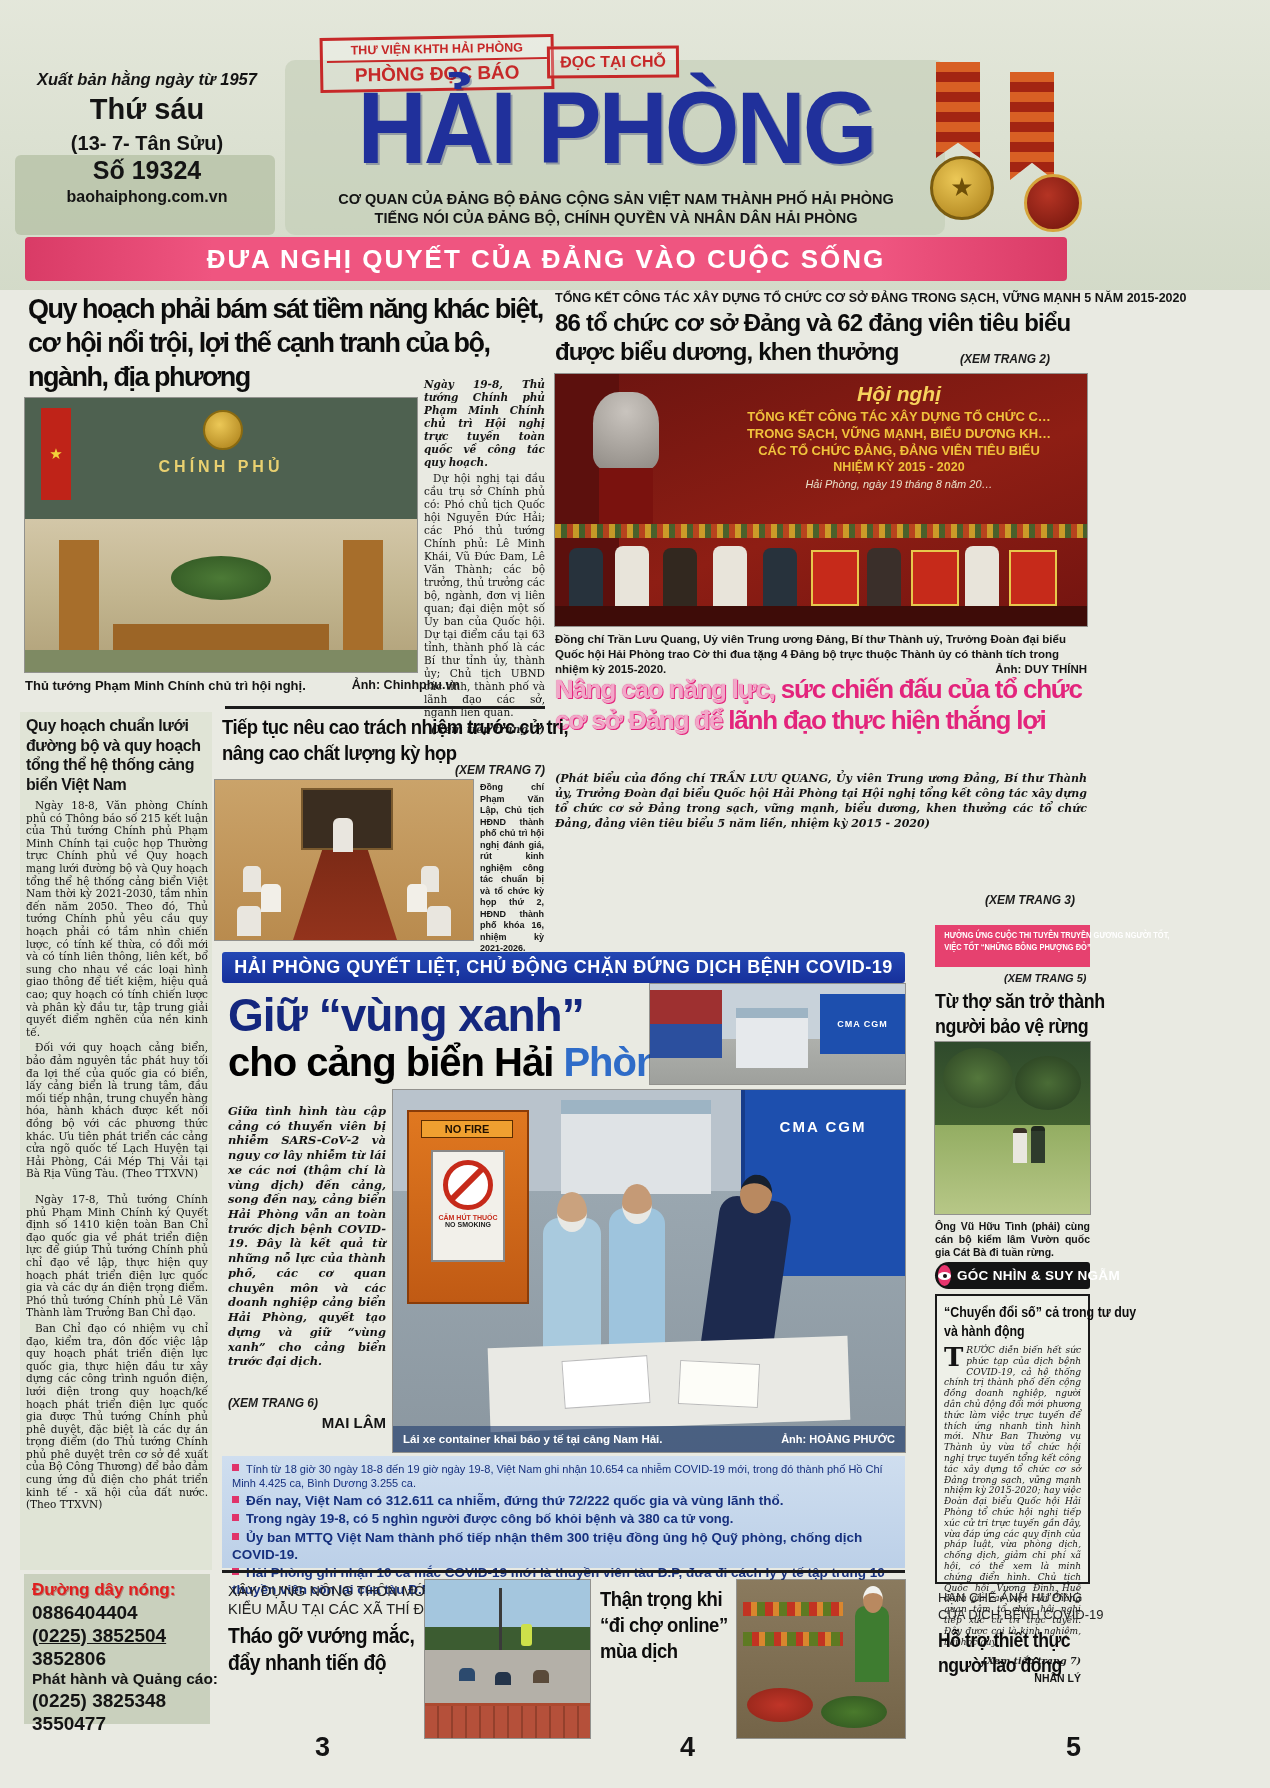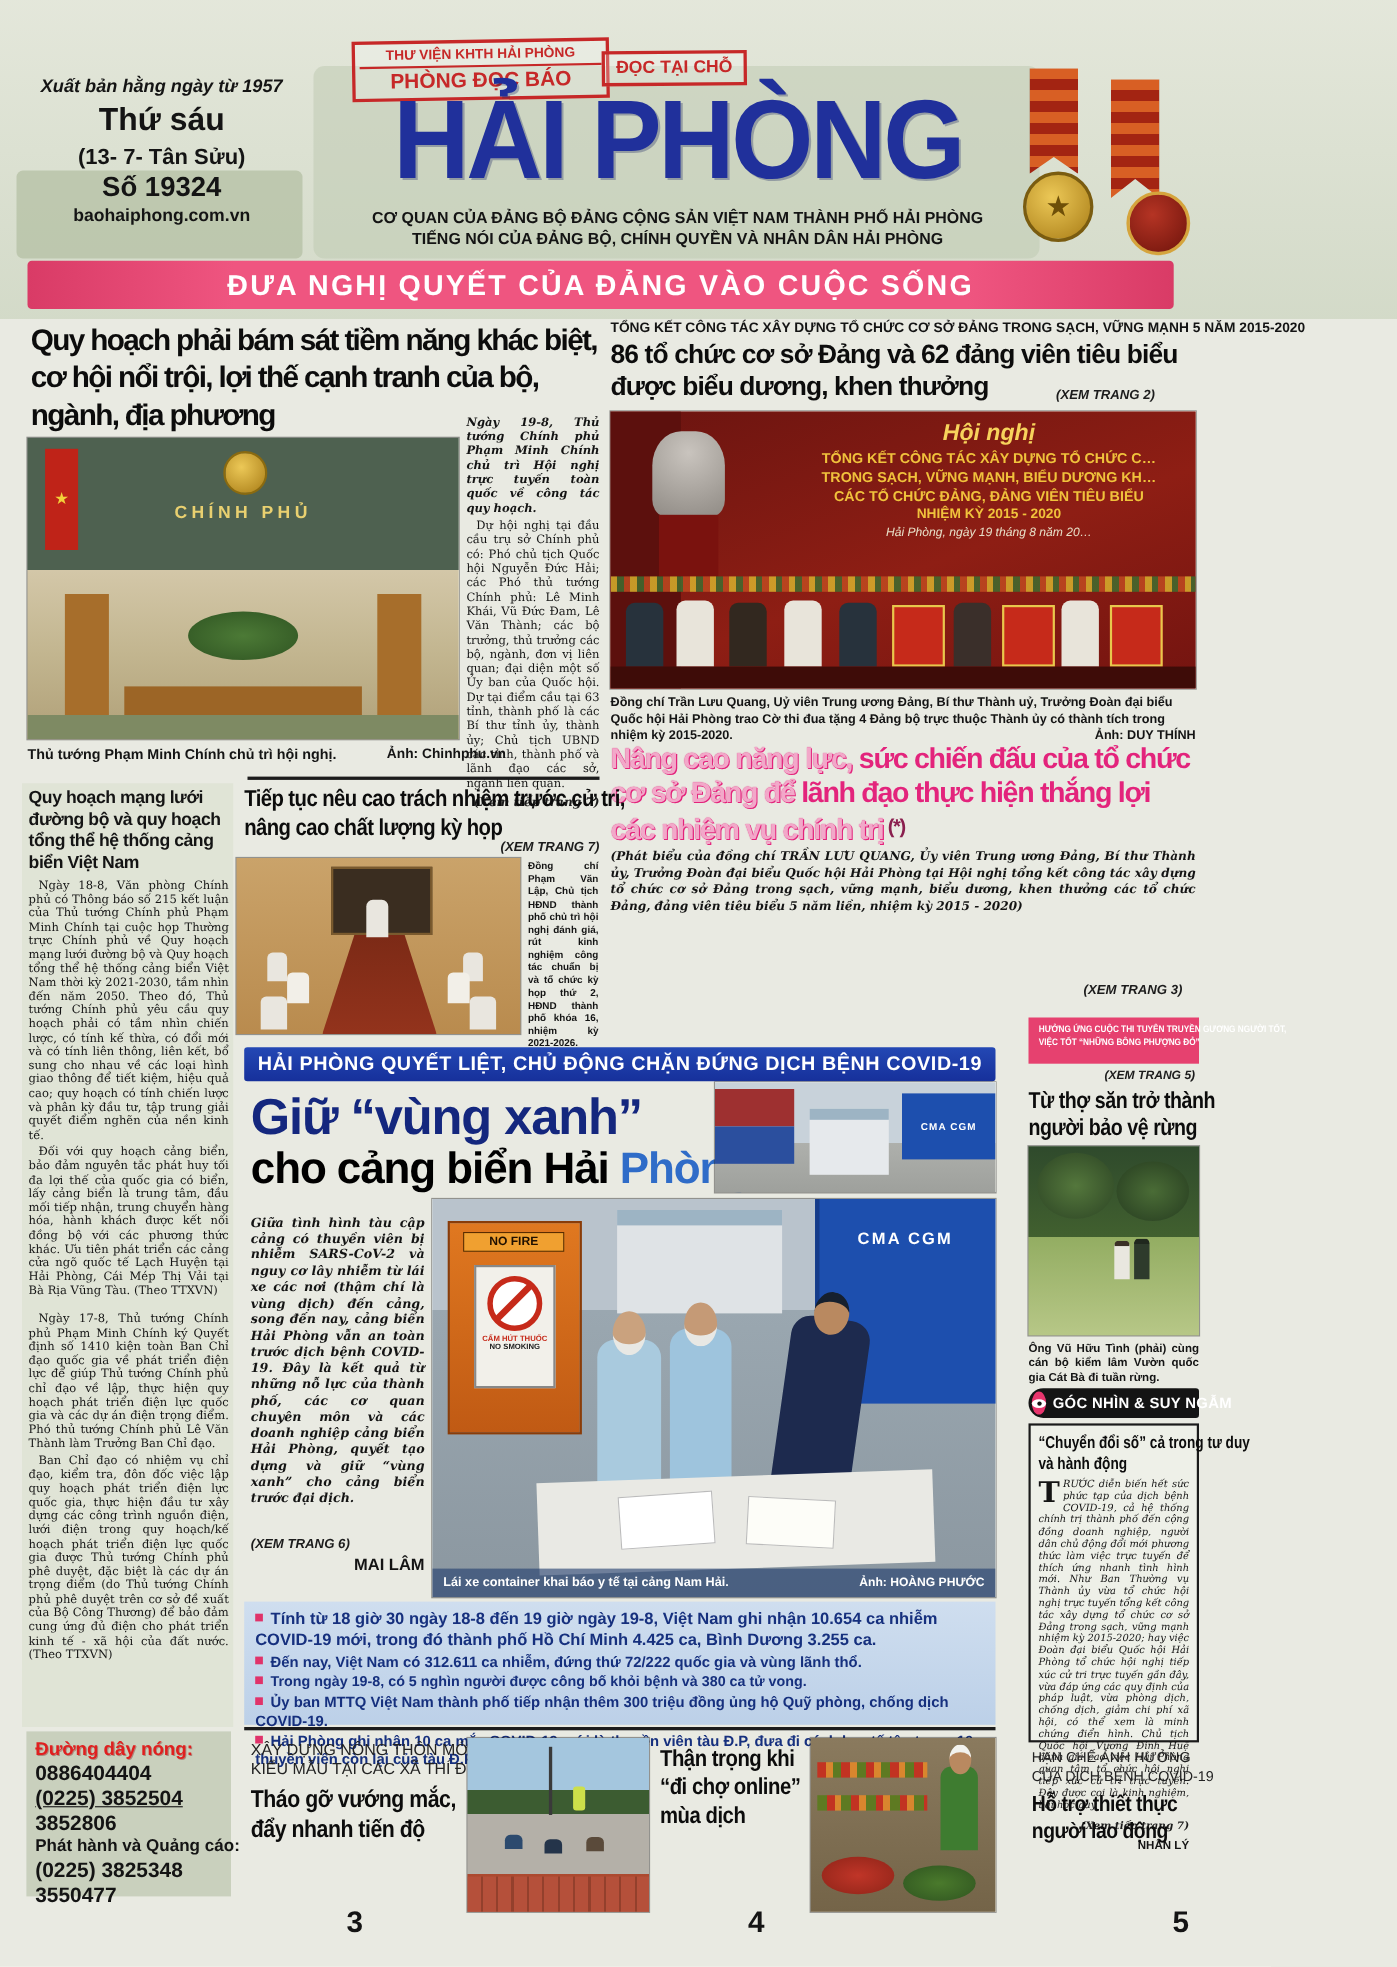--- a/index.html
+++ b/index.html
@@ -126,27 +126,26 @@
     <div class="abs" style="left:0;top:232px;width:532px;height:20px;background:#3e0c08;"></div>
   </div>
   <div class="abs" style="left:555px;top:632px;width:532px;font-size:11.5px;line-height:1.3;">
     <span class="b">Đồng chí Trần Lưu Quang, Uỷ viên Trung ương Đảng, Bí thư Thành uỷ, Trưởng Đoàn đại biểu Quốc hội Hải Phòng trao Cờ thi đua tặng 4 Đảng bộ trực thuộc Thành ủy có thành tích trong nhiệm kỳ 2015-2020.</span>
     <span class="b" style="float:right;">Ảnh: DUY THÍNH</span>
   </div>
 
   <div class="abs" style="left:555px;top:674px;font-size:26px;line-height:31px;letter-spacing:-1.2px;">
     <div class="nw"><span class="b pk-hollow">Nâng cao năng lực,</span><span class="b pk-solid"> sức chiến đấu của tổ chức</span></div>
     <div class="nw"><span class="b pk-hollow">cơ sở Đảng để</span><span class="b pk-solid"> lãnh đạo thực hiện thắng lợi</span></div>
-    <div class="nw"><span class="b pk-hollow">các nhiệm vụ chính trị</span><span class="b" style="color:#8a1f4e;font-size:70%;vertical-align:6px;"> (*)</span></div>
   </div>
   <div class="abs ser b i jus" style="left:555px;top:772px;width:532px;font-size:11px;line-height:1.35;">(Phát biểu của đồng chí TRẦN LƯU QUANG, Ủy viên Trung ương Đảng, Bí thư Thành ủy, Trưởng Đoàn đại biểu Quốc hội Hải Phòng tại Hội nghị tổng kết công tác xây dựng tổ chức cơ sở Đảng trong sạch, vững mạnh, biểu dương, khen thưởng các tổ chức Đảng, đảng viên tiêu biểu 5 năm liền, nhiệm kỳ 2015 - 2020)</div>
   <div class="abs see" style="left:985px;top:893px;">(XEM TRANG 3)</div>
 
   <div class="abs" style="left:26px;top:716px;width:182px;">
-    <div class="b" style="font-size:16px;line-height:1.22;letter-spacing:-0.4px;">Quy hoạch mạng lưới đường bộ và quy hoạch tổng thể hệ thống cảng biển Việt Nam</div>
+    <div class="b" style="font-size:16px;line-height:1.22;letter-spacing:-0.4px;">Quy hoạch chuẩn lưới đường bộ và quy hoạch tổng thể hệ thống cảng biển Việt Nam</div>
     <div class="ser jus" style="font-size:10.5px;line-height:1.2;margin-top:5px;text-indent:9px;">Ngày 18-8, Văn phòng Chính phủ có Thông báo số 215 kết luận của Thủ tướng Chính phủ Phạm Minh Chính tại cuộc họp Thường trực Chính phủ về Quy hoạch mạng lưới đường bộ và Quy hoạch tổng thể hệ thống cảng biển Việt Nam thời kỳ 2021-2030, tầm nhìn đến năm 2050. Theo đó, Thủ tướng Chính phủ yêu cầu quy hoạch phải có tầm nhìn chiến lược, có tính kế thừa, có đổi mới và có tính liên thông, liên kết, bổ sung cho nhau về các loại hình giao thông để tiết kiệm, hiệu quả cao; quy hoạch có tính chiến lược và phân kỳ đầu tư, tập trung giải quyết điểm nghẽn của nền kinh tế.</div>
     <div class="ser jus" style="font-size:10.5px;line-height:1.2;margin-top:3px;text-indent:9px;">Đối với quy hoạch cảng biển, bảo đảm nguyên tắc phát huy tối đa lợi thế của quốc gia có biển, lấy cảng biển là trung tâm, đầu mối tiếp nhận, trung chuyển hàng hóa, hành khách được kết nối đồng bộ với các phương thức khác. Ưu tiên phát triển các cảng cửa ngõ quốc tế Lạch Huyện tại Hải Phòng, Cái Mép Thị Vải tại Bà Rịa Vũng Tàu. (Theo TTXVN)</div>
   </div>
   <div class="abs" style="left:26px;top:1188px;width:182px;">
     <div class="ser jus" style="font-size:10.5px;line-height:1.2;margin-top:5px;text-indent:9px;">Ngày 17-8, Thủ tướng Chính phủ Phạm Minh Chính ký Quyết định số 1410 kiện toàn Ban Chỉ đạo quốc gia về phát triển điện lực để giúp Thủ tướng Chính phủ chỉ đạo về lập, thực hiện quy hoạch phát triển điện lực quốc gia và các dự án điện trọng điểm. Phó thủ tướng Chính phủ Lê Văn Thành làm Trưởng Ban Chỉ đạo.</div>
     <div class="ser jus" style="font-size:10.5px;line-height:1.2;margin-top:3px;text-indent:9px;">Ban Chỉ đạo có nhiệm vụ chỉ đạo, kiểm tra, đôn đốc việc lập quy hoạch phát triển điện lực quốc gia, thực hiện đầu tư xây dựng các công trình nguồn điện, lưới điện trong quy hoạch/kế hoạch phát triển điện lực quốc gia được Thủ tướng Chính phủ phê duyệt, đặc biệt là các dự án trọng điểm (do Thủ tướng Chính phủ phê duyệt trên cơ sở đề xuất của Bộ Công Thương) để bảo đảm cung ứng đủ điện cho phát triển kinh tế - xã hội của đất nước. (Theo TTXVN)</div>
   </div>
 
   <div class="abs" style="left:24px;top:1574px;width:186px;height:150px;background:#c9d0bd;padding:6px 8px;box-sizing:border-box;line-height:1.22;">
     <div class="b nw" style="font-size:17px;color:#e01f1f;text-shadow:1px 1px 0 rgba(120,0,0,.35);">Đường dây nóng:</div>
@@ -224,21 +223,21 @@
     <div class="abs" style="left:96px;top:252px;width:360px;height:84px;background:#e9e9e4;transform:rotate(-2deg);"></div>
     <div class="abs" style="left:170px;top:268px;width:84px;height:46px;background:#fff;border:1px solid #bbb;transform:rotate(-4deg);"></div>
     <div class="abs" style="left:286px;top:272px;width:78px;height:42px;background:#fdfdf8;border:1px solid #bbb;transform:rotate(3deg);"></div>
     <div class="abs" style="left:0;top:336px;width:512px;height:26px;background:rgba(34,62,110,.62);color:#fff;display:flex;justify-content:space-between;align-items:center;padding:0 10px;box-sizing:border-box;">
       <span class="b" style="font-size:11.5px;">Lái xe container khai báo y tế tại cảng Nam Hải.</span>
       <span class="b" style="font-size:11px;">Ảnh: HOÀNG PHƯỚC</span>
     </div>
   </div>
 
   <div class="abs" style="left:222px;top:1456px;width:683px;height:112px;background:linear-gradient(#cfdeef,#bcd0e8);padding:5px 10px;box-sizing:border-box;">
-    <div style="font-size:15px;font-weight:bold;color:#16307e;line-height:1.25;margin:2px 0;"><span class="bullet-sq"></span><span>Tính từ 18 giờ 30 ngày 18-8 đến 19 giờ ngày 19-8, Việt Nam ghi nhận 10.654 ca nhiễm COVID-19 mới, trong đó thành phố Hồ Chí Minh 4.425 ca, Bình Dương 3.255 ca.</span></div>
+    <div style="font-size:11px;font-weight:normal;color:#16307e;line-height:1.25;margin:2px 0;"><span class="bullet-sq"></span><span>Tính từ 18 giờ 30 ngày 18-8 đến 19 giờ ngày 19-8, Việt Nam ghi nhận 10.654 ca nhiễm COVID-19 mới, trong đó thành phố Hồ Chí Minh 4.425 ca, Bình Dương 3.255 ca.</span></div>
     <div style="font-size:13.5px;font-weight:bold;color:#16307e;line-height:1.25;margin:2px 0;"><span class="bullet-sq"></span><span>Đến nay, Việt Nam có 312.611 ca nhiễm, đứng thứ 72/222 quốc gia và vùng lãnh thổ.</span></div>
     <div style="font-size:13px;font-weight:bold;color:#16307e;line-height:1.25;margin:2px 0;"><span class="bullet-sq"></span><span>Trong ngày 19-8, có 5 nghìn người được công bố khỏi bệnh và 380 ca tử vong.</span></div>
     <div style="font-size:13.5px;font-weight:bold;color:#16307e;line-height:1.25;margin:2px 0;"><span class="bullet-sq"></span><span>Ủy ban MTTQ Việt Nam thành phố tiếp nhận thêm 300 triệu đồng ủng hộ Quỹ phòng, chống dịch COVID-19.</span></div>
     <div style="font-size:13.5px;font-weight:bold;color:#16307e;line-height:1.25;margin:2px 0;"><span class="bullet-sq"></span><span>Hải Phòng ghi nhận 10 ca mắc COVID-19 mới là thuyền viên tàu Đ.P, đưa đi cách ly y tế tập trung 10 thuyền viên còn lại của tàu Đ.P.</span></div>
   </div>
 
   <div class="abs ctr" style="left:935px;top:925px;width:155px;height:42px;background:#e6416f;color:#fff;padding-top:5px;box-sizing:border-box;">
     <div class="b nw cx88" style="font-size:8.5px;transform-origin:50% 0;">HƯỞNG ỨNG CUỘC THI TUYÊN TRUYỀN GƯƠNG NGƯỜI TỐT,</div>
     <div class="b nw cx88" style="font-size:8.5px;transform-origin:50% 0;margin-top:2px;">VIỆC TỐT “NHỮNG BÔNG PHƯỢNG ĐỎ”</div>
   </div>

